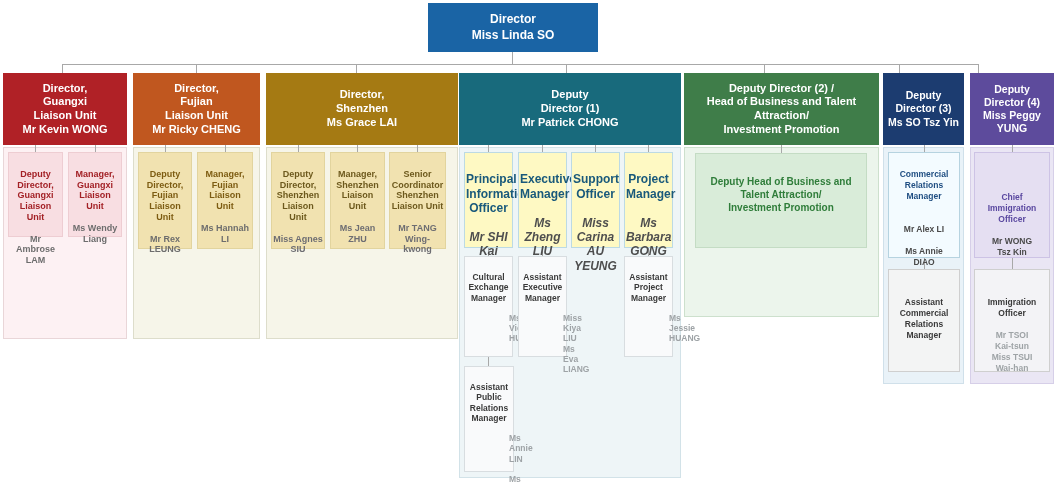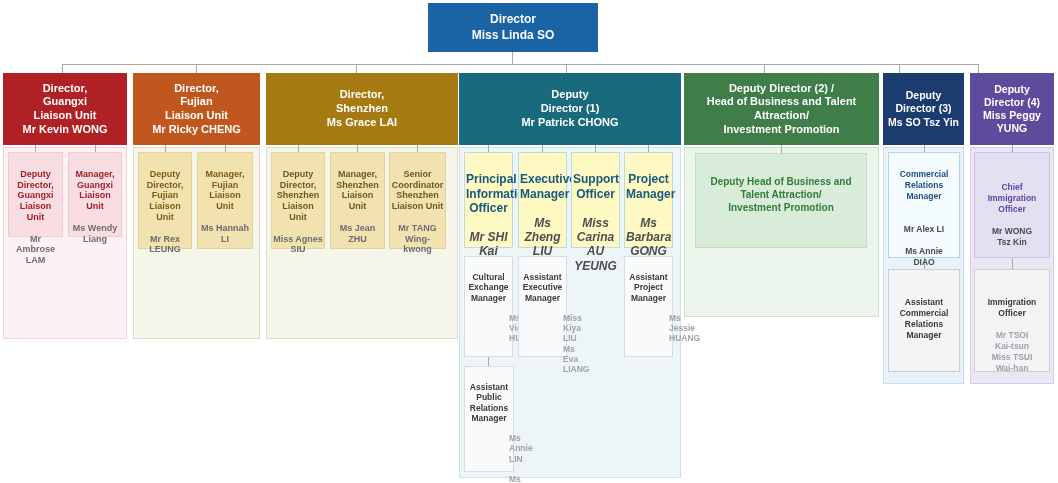--- a/index.html
+++ b/index.html
@@ -260,21 +260,21 @@
 Ms Connie
 WANG</span>
   </div>
   <div class="box bx6b" style="left:888px;top:269px;width:72px;height:103px;padding-top:16px">
     <span class="t">Assistant
 Commercial
 Relations
 Manager</span>
   </div>
 
-  <div class="box bx7a" style="left:974px;top:152px;width:76px;height:106px;padding-top:18px">
+  <div class="box bx7a" style="left:974px;top:152px;width:76px;height:106px;padding-top:28px">
     <span class="t">Chief
 Immigration
 Officer</span>
     <span class="n">Mr WONG
 Tsz Kin</span>
   </div>
   <div class="box bx7b" style="left:974px;top:269px;width:76px;height:103px;padding-top:16px">
     <span class="t">Immigration
 Officer</span>
     <span class="n">Mr TSOI

